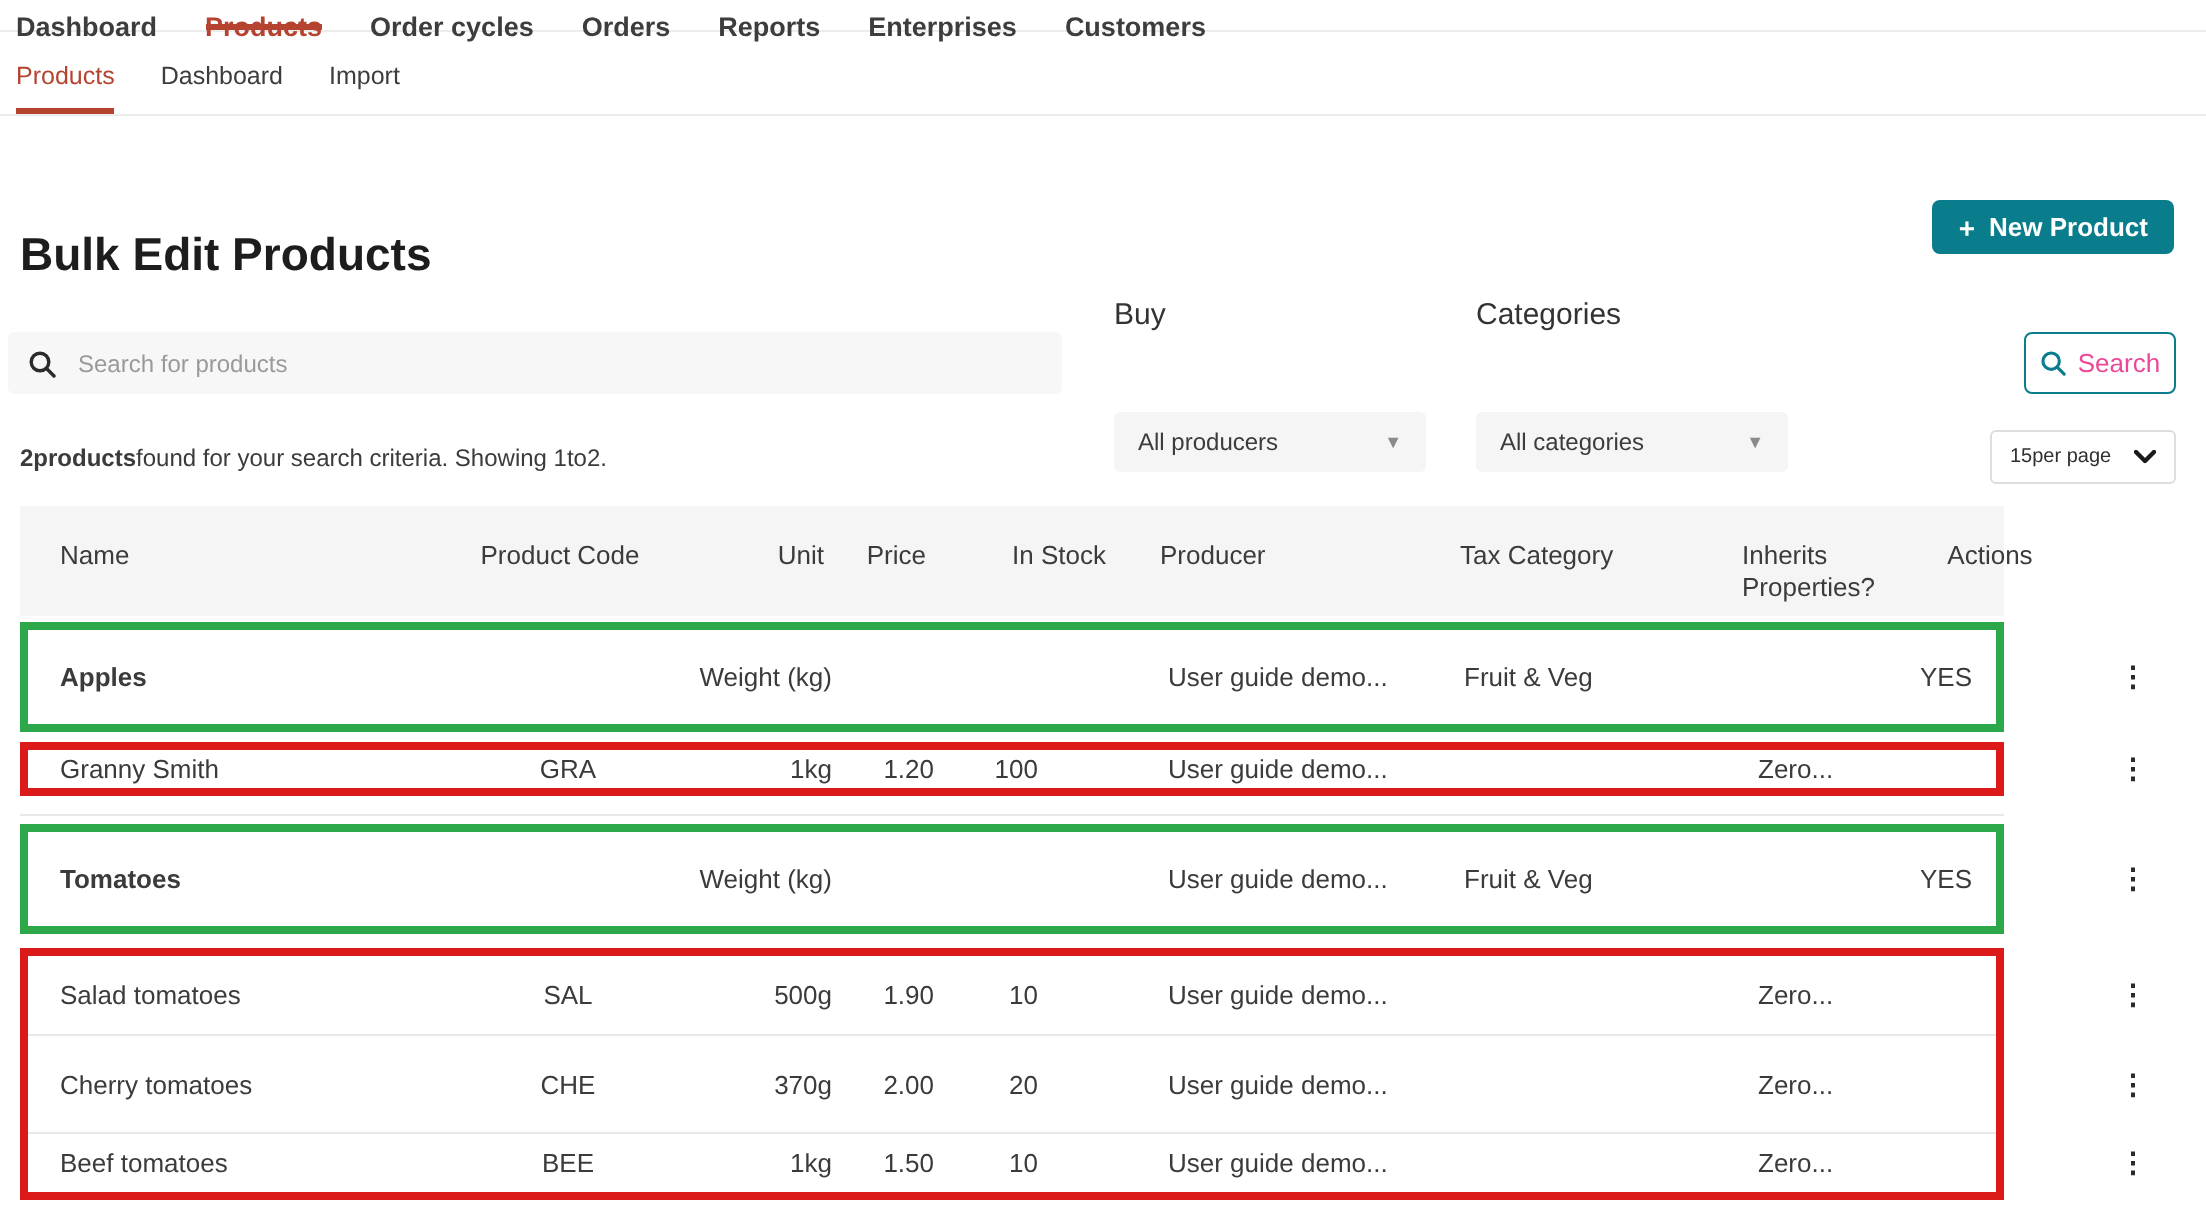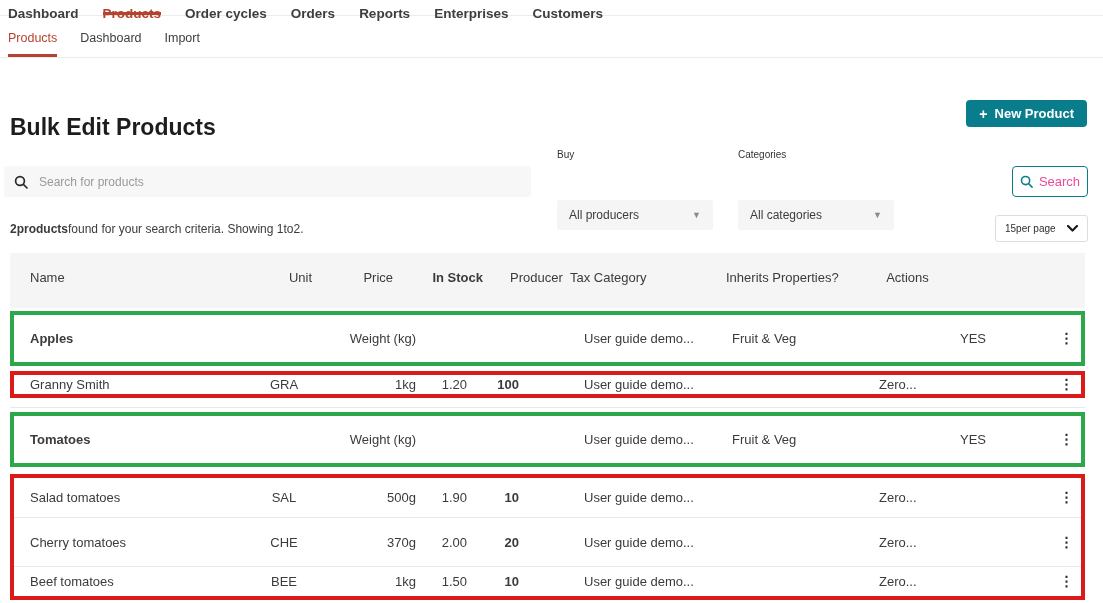--- a/index.html
+++ b/index.html
@@ -55,21 +55,21 @@
   .search-box input {
     flex:1; border:none; background:transparent; outline:none;
     font-family:inherit; font-size:12px; color:#3b3b3b;
   }
   .search-box input::placeholder { color:#9a9a9a; }
   .mag-icon { flex:0 0 auto; display:block; }
 
   .filter-group { position:absolute; top:149px; }
   .filter-group.buy { left:557px; }
   .filter-group.categories { left:738px; }
-  .filter-label { font-size:10px; color:#333; margin-bottom:5px; }
+  .filter-label { font-size:15px; color:#333; margin-bottom:5px; }
   .select-box {
     width:156px; height:30px; background:#f5f5f5; border-radius:3px;
     display:flex; align-items:center; justify-content:space-between;
     padding:0 12px; font-size:12px; color:#3c3c3c; cursor:pointer;margin-top:40px;
   }
   .select-caret { color:#8a8a8a; font-size:9px; }
 
   .search-btn {
     position:absolute; left:1012px; top:166px; width:76px; height:31px;
     background:#fff; border:1px solid #0a7d8c; border-radius:4px;
@@ -82,35 +82,35 @@
   .results-line .count { font-weight:bold; }
   .show-label { position:absolute; left:958px; top:223px; font-size:16px; color:#14532d;margin-left:48px; }
   .per-page-select {
     position:absolute; left:995px; top:215px; width:93px; height:27px;
     background:#fff; border:1px solid #ddd; border-radius:3px;
     display:flex; align-items:center; justify-content:space-between;
     padding:0 9px; font-size:10px; color:#2f2f2f; cursor:pointer;
   }
 
   
-  .table { position:absolute; left:10px; top:253px; width:1075px; }
+  .table { position:absolute; left:10px; top:253px; width:992px; }
   .grid-row {
     display:grid;
     grid-template-columns:230px 80px 100px 70px 70px 160px 145px 85px 90px 45px;
   }
   .thead { background:#f5f5f5; height:55px; font-size:13px; color:#3b3b3b; }
   .th { padding-top:17px; line-height:1.25; }
   .td { font-size:13px; color:#3b3b3b; }
   .row { background:#fff; align-items:center; }
   .c-name  { padding-left:20px; text-align:left; }
   .row .c-name { padding-left:16px; }
   .c-code  { text-align:center; }
   .c-unit  { text-align:right; padding-right:8px; }
   .c-price { text-align:right; padding-right:27px; }
-  .c-stock { text-align:right; padding-right:7px;font-weight:bold; }
+  .c-stock { text-align:right; padding-right:7px; }
   .row .c-stock { padding-right:45px;text-align:right; }
   .c-producer { padding-left:20px; }
   .c-category { padding-left:8px; }
   .c-tax      { padding-left:10px; }
   .c-inherits { padding-left:6px; }
   .c-actions  { text-align:center; }
   .master .c-name { font-weight:bold; }
   .master { height:47px; }
   .kebab { font-size:14px; font-weight:bold; color:#2b2b2b; line-height:1; letter-spacing:0; cursor:pointer; }
 
@@ -191,20 +191,21 @@
   <span>15per page</span>
   <svg width="11" height="7" viewBox="0 0 11 7">
     <polyline points="1,1 5.5,5.5 10,1" fill="none" stroke="#1a1a1a" stroke-width="2.2" stroke-linecap="round" stroke-linejoin="round"></polyline>
   </svg>
 </div>
 
 <div class="table">
 
   <div class="grid-row thead">
     <div class="th c-name">Name</div>
+    <div class="th c-code">Product Code</div>
     <div class="th c-unit">Unit</div>
     <div class="th c-price">Price</div>
     <div class="th c-stock">In Stock</div>
     <div class="th c-producer">Producer</div>
     <div class="th c-tax">Tax Category</div>
     <div class="th c-inherits">Inherits Properties?</div>
     <div class="th c-actions">Actions</div>
   </div>
 
   <div class="box-green">

